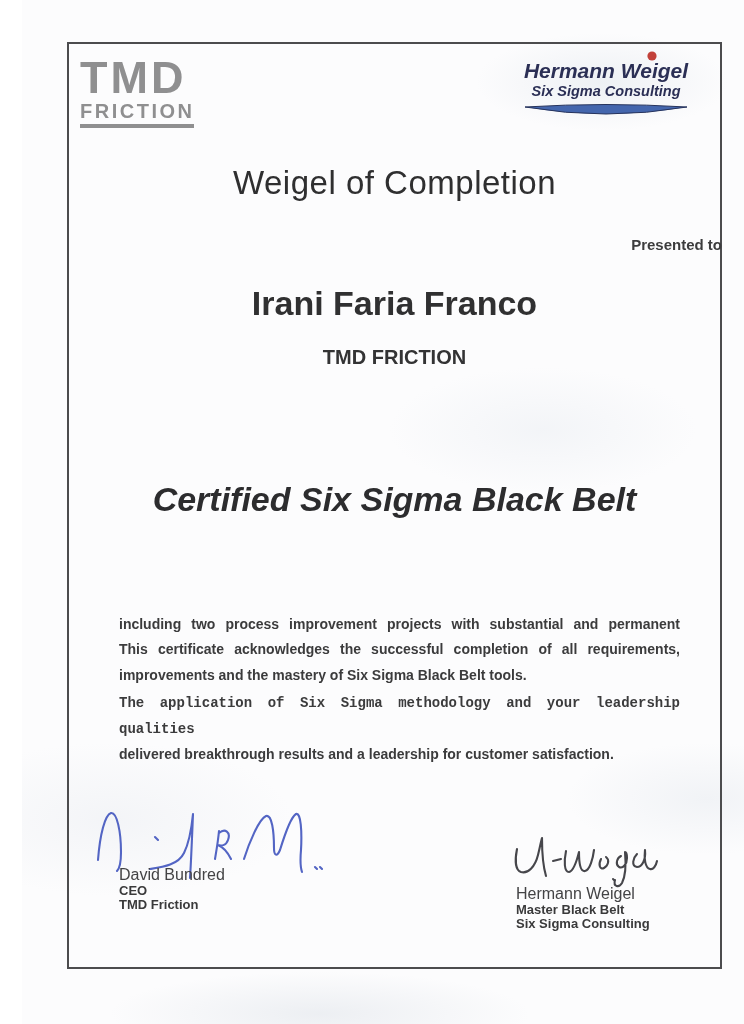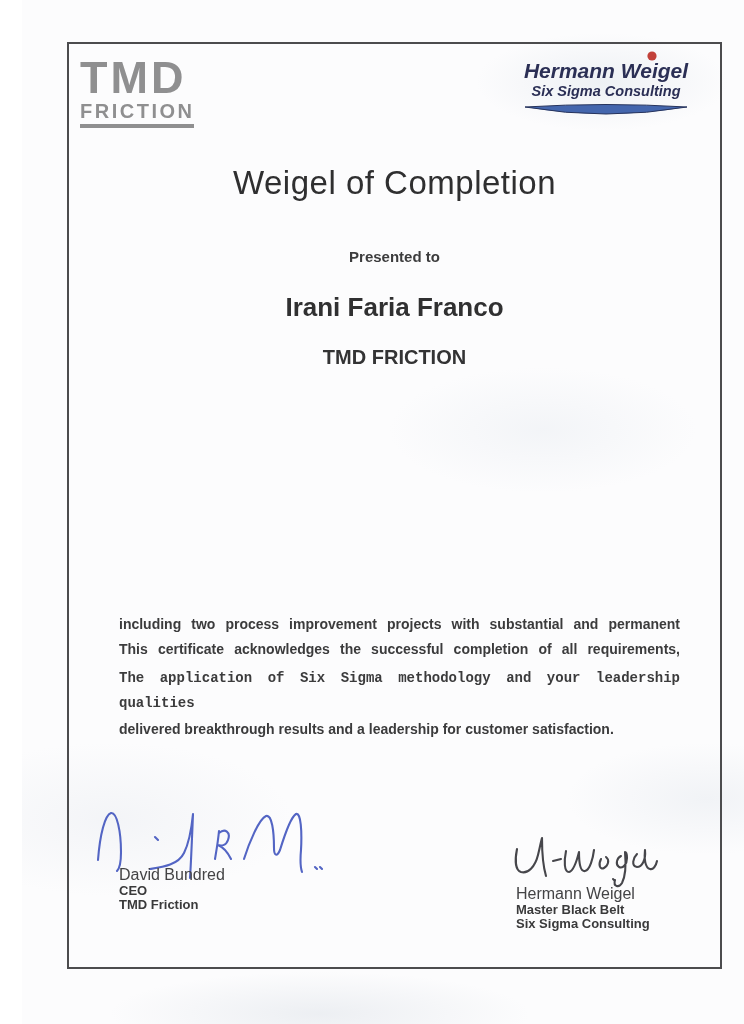--- a/index.html
+++ b/index.html
@@ -50,22 +50,22 @@
   }
   .weigel-logo .wtag {
     font-size: 14.5px; font-weight: bold; font-style: italic; line-height: 17px; white-space: nowrap;
   }
   .weigel-logo svg.swoosh { display: block; margin-top: 2px; }
   .weigel-dot { position: absolute; left: 124px; top: 1px; }
 
   
   .cline { position: absolute; left: 45px; width: 655px; text-align: center; color: #343434; }
   .title       { top: 164px; font-size: 33px; color: #2f2f30; letter-spacing: 0.5px; }
-  .presented   { top: 248px; font-size: 15px; font-weight: bold; color: #3c3c3d; }
-  .recipient   { top: 292px; font-size: 26px; font-weight: bold; color: #303031; }
+  .presented   { top: 236px; font-size: 15px; font-weight: bold; color: #3c3c3d; text-align: right; }
+  .recipient   { top: 284px; font-size: 34px; font-weight: bold; color: #303031; }
   .company     { top: 346px; font-size: 20px; font-weight: bold; color: #333334; }
   .as-a        { top: 400px; font-size: 15px; font-weight: bold; color: #3c3c3d; }
   .award       { top: 480px; font-size: 34px; font-weight: bold; font-style: italic; color: #2c2c2e; }
   .date        { top: 770px; font-size: 16px; color: #474749; }
 
   
   .body-text {
     position: absolute; left: 97px; top: 612px; width: 561px;
     font-size: 14px; font-weight: bold; color: #3b3b3c;
   }
@@ -107,24 +107,26 @@
     <div class="wtag">Six Sigma Consulting</div>
     <svg class="swoosh" width="166" height="18" viewBox="0 0 166 18">
       <path class="swoosh-path" d="M 2,5 Q 83,0 164,5 Q 83,19 2,5 Z" fill="#4466ad"></path>
     </svg>
   </div>
 
   <div class="cline title">Weigel of Completion</div>
   <div class="cline presented">Presented to</div>
   <div class="cline recipient">Irani Faria Franco</div>
   <div class="cline company">TMD FRICTION</div>
+  <div class="cline award">Certified Six Sigma Black Belt</div>
 
   <div class="body-text">
     <div class="line">including two process improvement projects with substantial and permanent</div>
     <div class="line">This certificate acknowledges the successful completion of all requirements,</div>
+    <div class="line endline">improvements and the mastery of Six Sigma Black Belt tools.</div>
     <div class="line newpara">The application of Six Sigma methodology and your leadership qualities</div>
     <div class="line endline">delivered breakthrough results and a leadership for customer satisfaction.</div>
   </div>
 
 
   <svg class="sig-svg sig-left-svg" width="240" height="95" viewBox="0 0 240 95">
     <path class="sig-path" d="
       M 14,62 C 16,36 21,17 27,15 C 33,14 37,34 37,54 C 37,66 35,71 33,73
       M 71,39 l 3,3
       M 66,71 C 79,69 94,67 100,55 C 106,43 108,26 109,16 C 108,40 107,66 106,80

